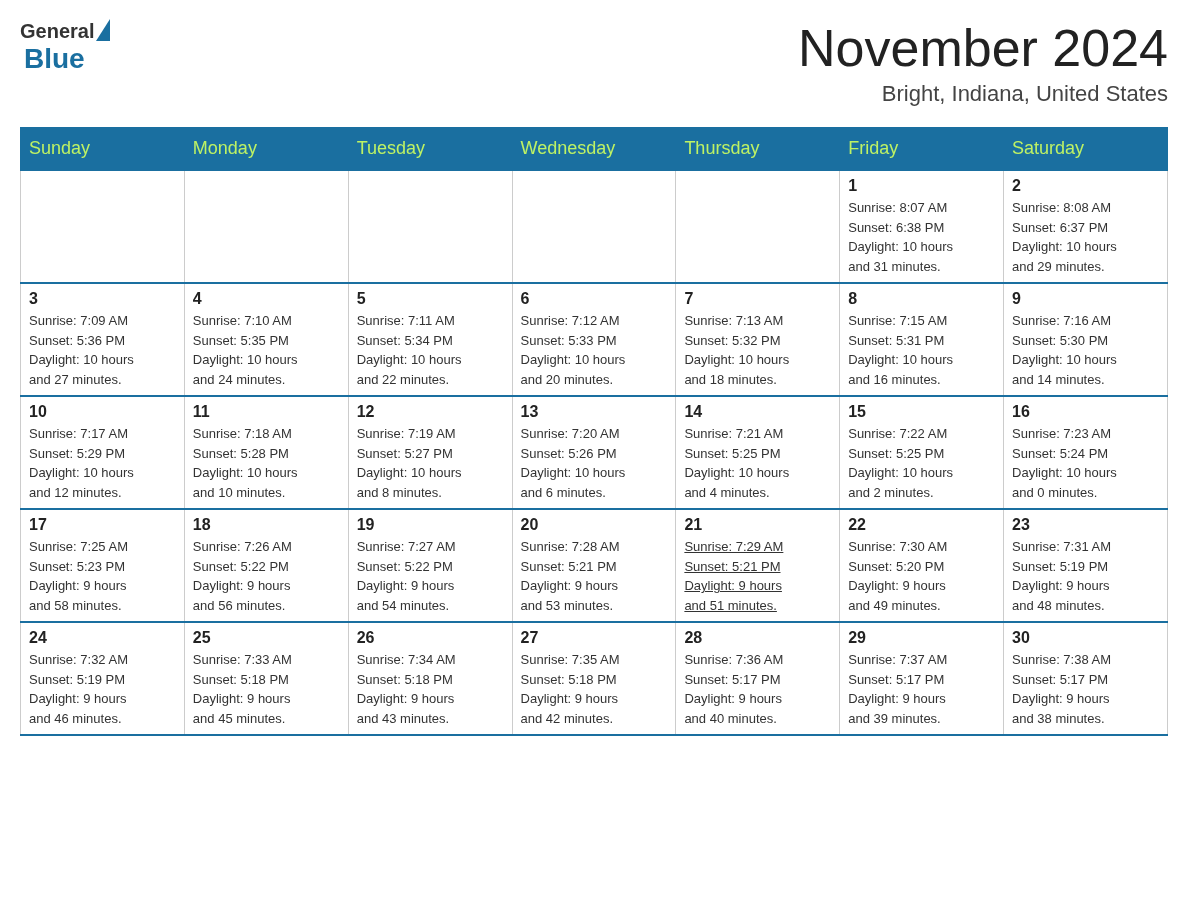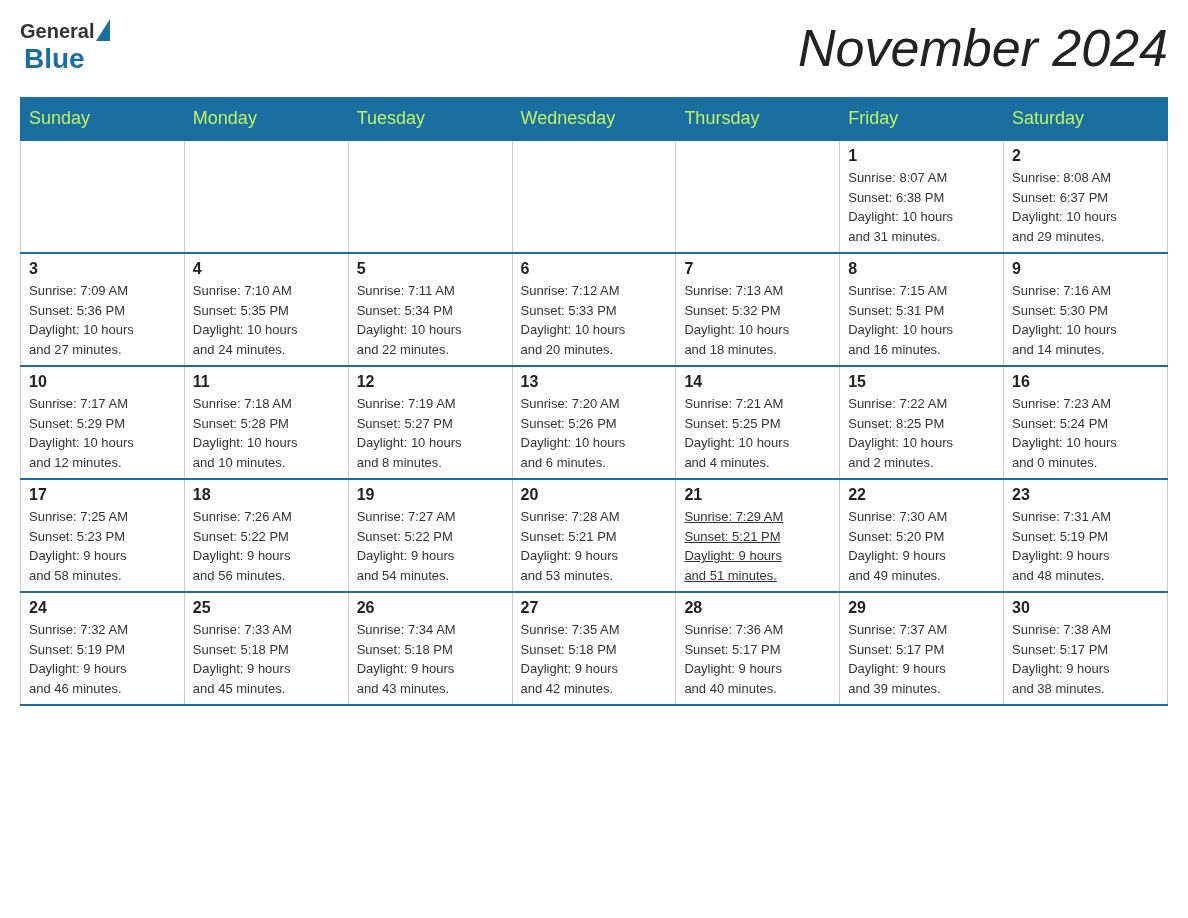--- a/index.html
+++ b/index.html
@@ -49,21 +49,20 @@
       margin-left: 2px;
     }
     .title-section {
       text-align: right;
     }
     .month-title {
       font-size: 52px;
       font-weight: normal;
       color: #222;
       line-height: 1.1;
-      font-style: italic;
     }
     .location {
       font-size: 22px;
       color: #444;
       margin-top: 4px;
     }
     .calendar {
       width: 100%;
       border-collapse: collapse;
       border: 1px solid #ccc;
@@ -115,20 +114,21 @@
     <div class="logo-text">
       <span class="logo-general">General</span>
       <span class="logo-triangle"></span>
     </div>
     <div style="margin-left:2px;">
       <span class="logo-blue">Blue</span>
     </div>
   </div>
   <div class="title-section">
     <div class="month-title">November 2024</div>
+    <div class="location">Bright, Indiana, United States</div>
   </div>
 </div>
 
 <table class="calendar" id="cal-table">
   <thead id="cal-head">
   <tr>
         <th>Sunday</th>
         <th>Monday</th>
         <th>Tuesday</th>
         <th>Wednesday</th>
@@ -242,21 +242,21 @@
         <td>
           <span class="day-number">14</span>
           <div class="day-info" style="white-space: pre-line;">Sunrise: 7:21 AM
 Sunset: 5:25 PM
 Daylight: 10 hours
 and 4 minutes.</div>
         </td>
         <td>
           <span class="day-number">15</span>
           <div class="day-info" style="white-space: pre-line;">Sunrise: 7:22 AM
-Sunset: 8:25 PM
+Sunset: 5:25 PM
 Daylight: 10 hours
 and 2 minutes.</div>
         </td>
         <td>
           <span class="day-number">16</span>
           <div class="day-info" style="white-space: pre-line;">Sunrise: 7:23 AM
 Sunset: 5:24 PM
 Daylight: 10 hours
 and 0 minutes.</div>
         </td>

